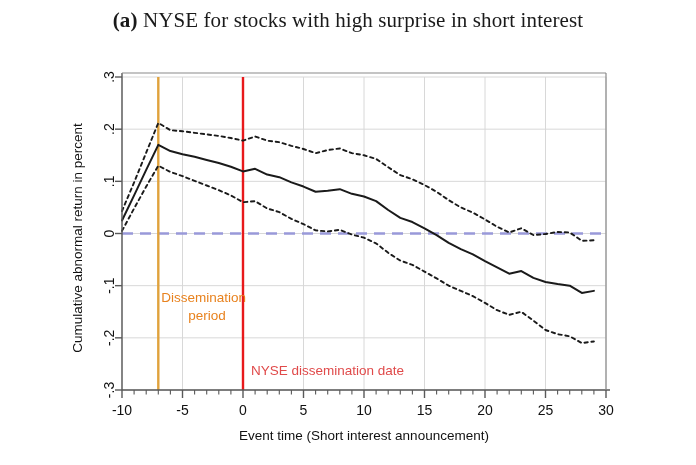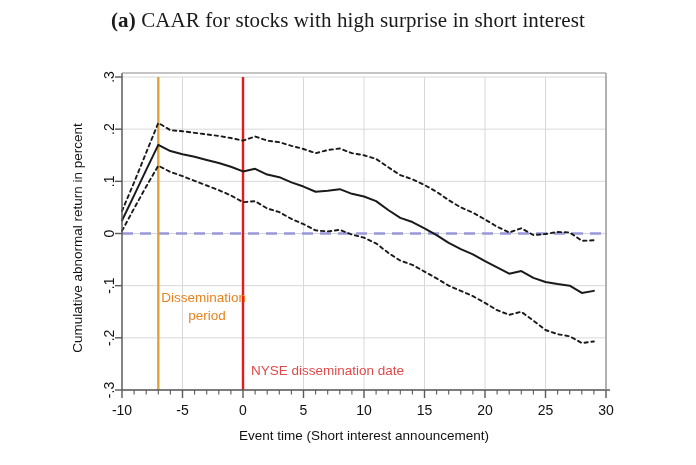--- a/index.html
+++ b/index.html
@@ -53,21 +53,21 @@
     font-size: 13.5px;
   }
 </style>
 </head>
 <body>
 
 <div id="page">
 
   <div id="figure-title">
     <span class="panel-letter">(a)</span>
-    <span>CAAR for stocks with high surprise in short interest</span>
+    <span>NYSE for stocks with high surprise in short interest</span>
   </div>
 
   <div id="plot-wrap">
     <svg id="chart-svg" width="696" height="465" viewBox="0 0 696 465">
       <g id="grid-layer">
           <line x1="122" x2="606" y1="77" y2="77" stroke="#D8D8D8" stroke-width="1"></line>
           <line x1="122" x2="606" y1="129.16666666666663" y2="129.16666666666663" stroke="#D8D8D8" stroke-width="1"></line>
           <line x1="122" x2="606" y1="181.33333333333331" y2="181.33333333333331" stroke="#D8D8D8" stroke-width="1"></line>
           <line x1="122" x2="606" y1="233.5" y2="233.5" stroke="#D8D8D8" stroke-width="1"></line>
           <line x1="122" x2="606" y1="285.6666666666667" y2="285.6666666666667" stroke="#D8D8D8" stroke-width="1"></line>

